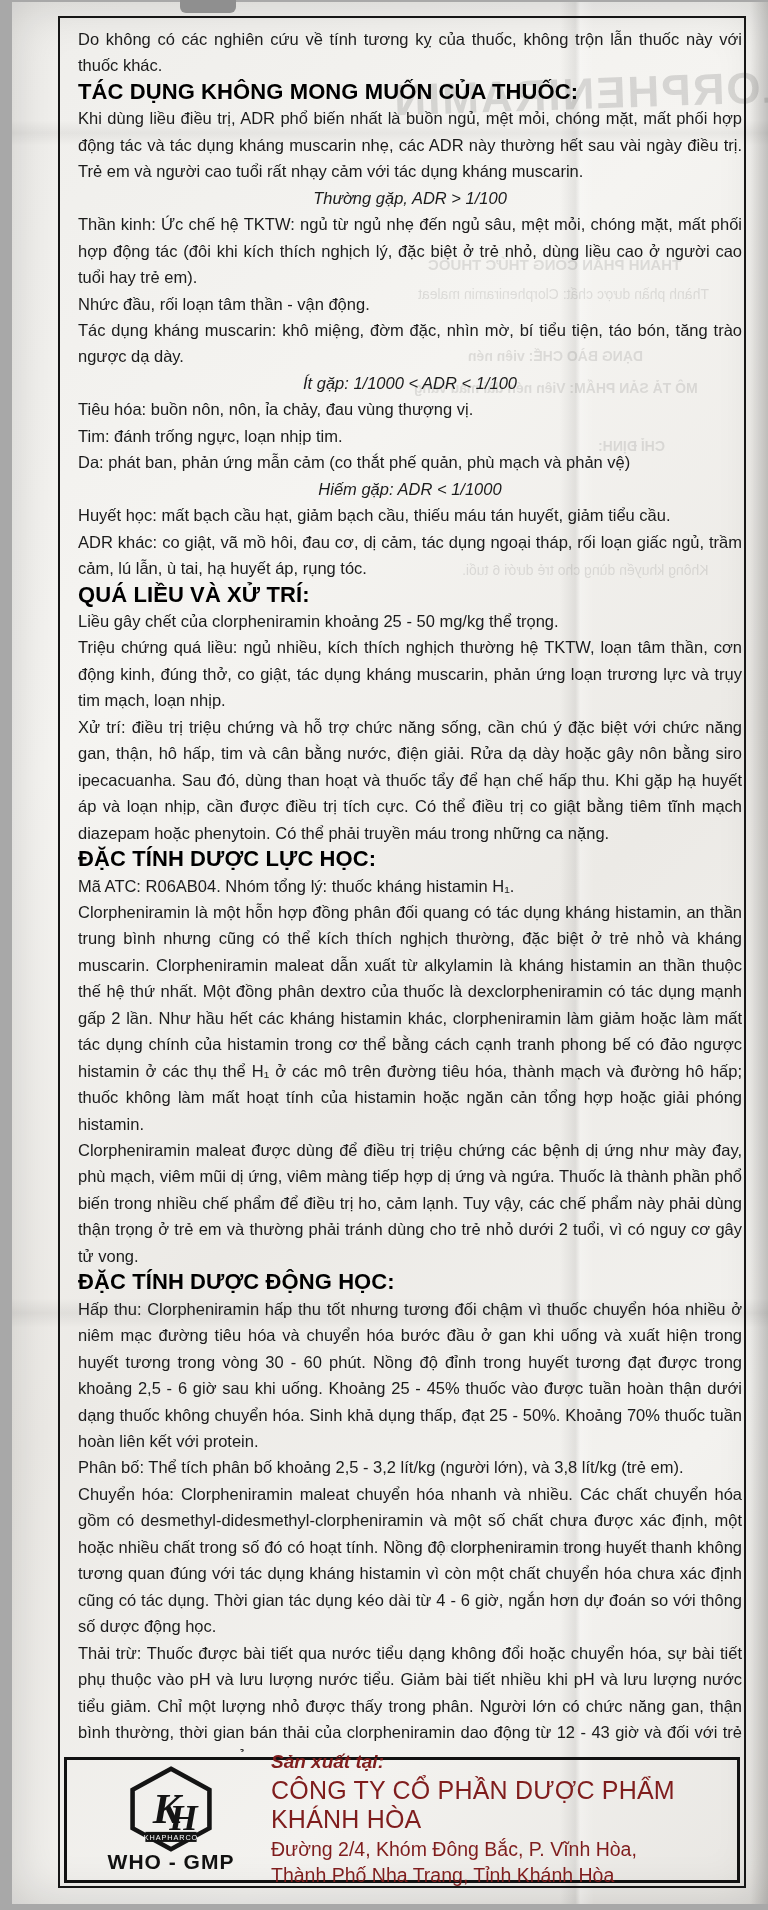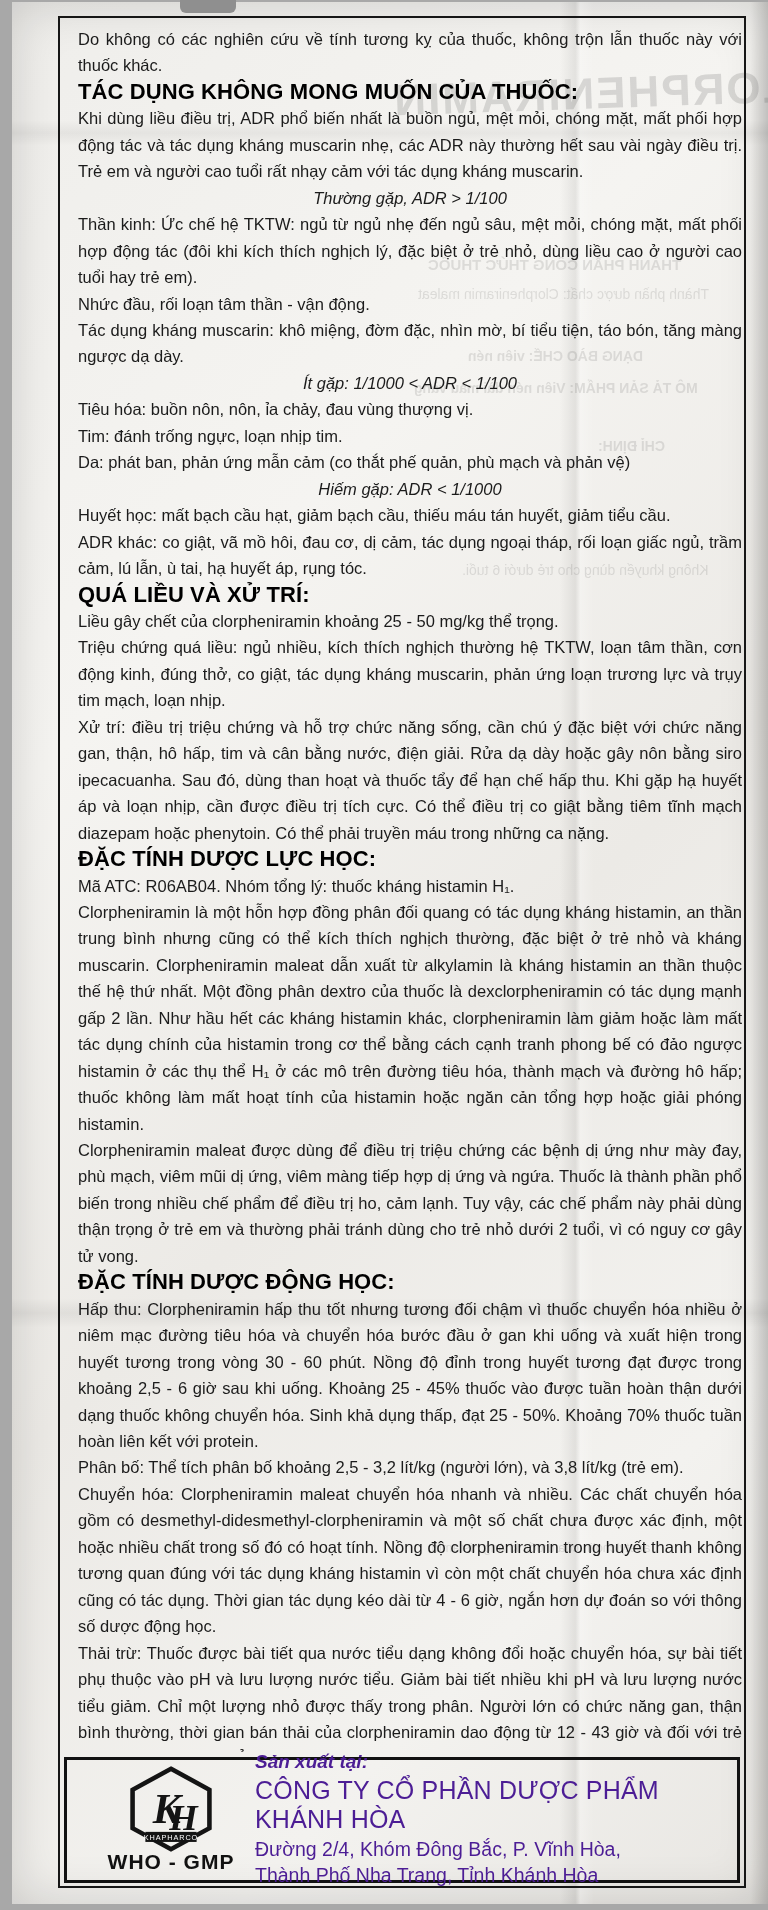--- a/index.html
+++ b/index.html
@@ -56,21 +56,21 @@
     display:flex;align-items:center;z-index:3;
   }
   .logo-col{
     width:168px;flex:0 0 168px;margin-left:20px;
     display:flex;flex-direction:column;align-items:center;
   }
   .logo-cert{
     font-weight:700;font-size:21px;color:#111;letter-spacing:1px;margin-top:-2px;text-align:center;
   }
   .mfg-text{
-    color:#4c1d95;
+    margin-left:16px;color:#7f1d1d;
   }
   .mfg-label{font-weight:700;font-style:italic;font-size:19px;margin:0 0 3px 0;}
   .mfg-company{font-size:25px;margin:0 0 4px 0;letter-spacing:.2px;}
   .mfg-addr{font-size:19.5px;margin:0 0 3px 0;}
   .ghost{
     position:absolute;transform:scaleX(-1);color:rgba(40,40,40,.12);
     white-space:nowrap;z-index:1;pointer-events:none;
   }
   .ghost-0{top:68px;left:392px;font-size:44px;font-weight:700;letter-spacing:2px;transform:scaleX(-1) rotate(2deg);color:rgba(40,40,40,.15);}
   .ghost-1{top:256px;left:428px;font-size:15px;font-weight:700;}
@@ -103,21 +103,21 @@
 
 <div class="doc-border"></div>
 
 <div class="text-flow">
   <p>Do không có các nghiên cứu về tính tương kỵ của thuốc, không trộn lẫn thuốc này với thuốc khác.</p>
   <p class="h">TÁC DỤNG KHÔNG MONG MUỐN CỦA THUỐC:</p>
   <p>Khi dùng liều điều trị, ADR phổ biến nhất là buồn ngủ, mệt mỏi, chóng mặt, mất phối hợp động tác và tác dụng kháng muscarin nhẹ, các ADR này thường hết sau vài ngày điều trị. Trẻ em và người cao tuổi rất nhạy cảm với tác dụng kháng muscarin.</p>
   <p class="it">Thường gặp, ADR &gt; 1/100</p>
   <p>Thần kinh: Ức chế hệ TKTW: ngủ từ ngủ nhẹ đến ngủ sâu, mệt mỏi, chóng mặt, mất phối hợp động tác (đôi khi kích thích nghịch lý, đặc biệt ở trẻ nhỏ, dùng liều cao ở người cao tuổi hay trẻ em).</p>
   <p>Nhức đầu, rối loạn tâm thần - vận động.</p>
-  <p>Tác dụng kháng muscarin: khô miệng, đờm đặc, nhìn mờ, bí tiểu tiện, táo bón, tăng màng ngược dạ dày.</p>
+  <p>Tác dụng kháng muscarin: khô miệng, đờm đặc, nhìn mờ, bí tiểu tiện, táo bón, tăng trào ngược dạ dày.</p>
   <p class="it">Ít gặp: 1/1000 &lt; ADR &lt; 1/100</p>
   <p>Tiêu hóa: buồn nôn, nôn, ỉa chảy, đau vùng thượng vị.</p>
   <p>Tim: đánh trống ngực, loạn nhịp tim.</p>
   <p>Da: phát ban, phản ứng mẫn cảm (co thắt phế quản, phù mạch và phản vệ)</p>
   <p class="it">Hiếm gặp: ADR &lt; 1/1000</p>
   <p>Huyết học: mất bạch cầu hạt, giảm bạch cầu, thiếu máu tán huyết, giảm tiểu cầu.</p>
   <p>ADR khác: co giật, vã mồ hôi, đau cơ, dị cảm, tác dụng ngoại tháp, rối loạn giấc ngủ, trầm cảm, lú lẫn, ù tai, hạ huyết áp, rụng tóc.</p>
   <p class="h">QUÁ LIỀU VÀ XỬ TRÍ:</p>
   <p>Liều gây chết của clorpheniramin khoảng 25 - 50 mg/kg thể trọng.</p>
   <p>Triệu chứng quá liều: ngủ nhiều, kích thích nghịch thường hệ TKTW, loạn tâm thần, cơn động kinh, đúng thở, co giật, tác dụng kháng muscarin, phản ứng loạn trương lực và trụy tim mạch, loạn nhịp.</p>

